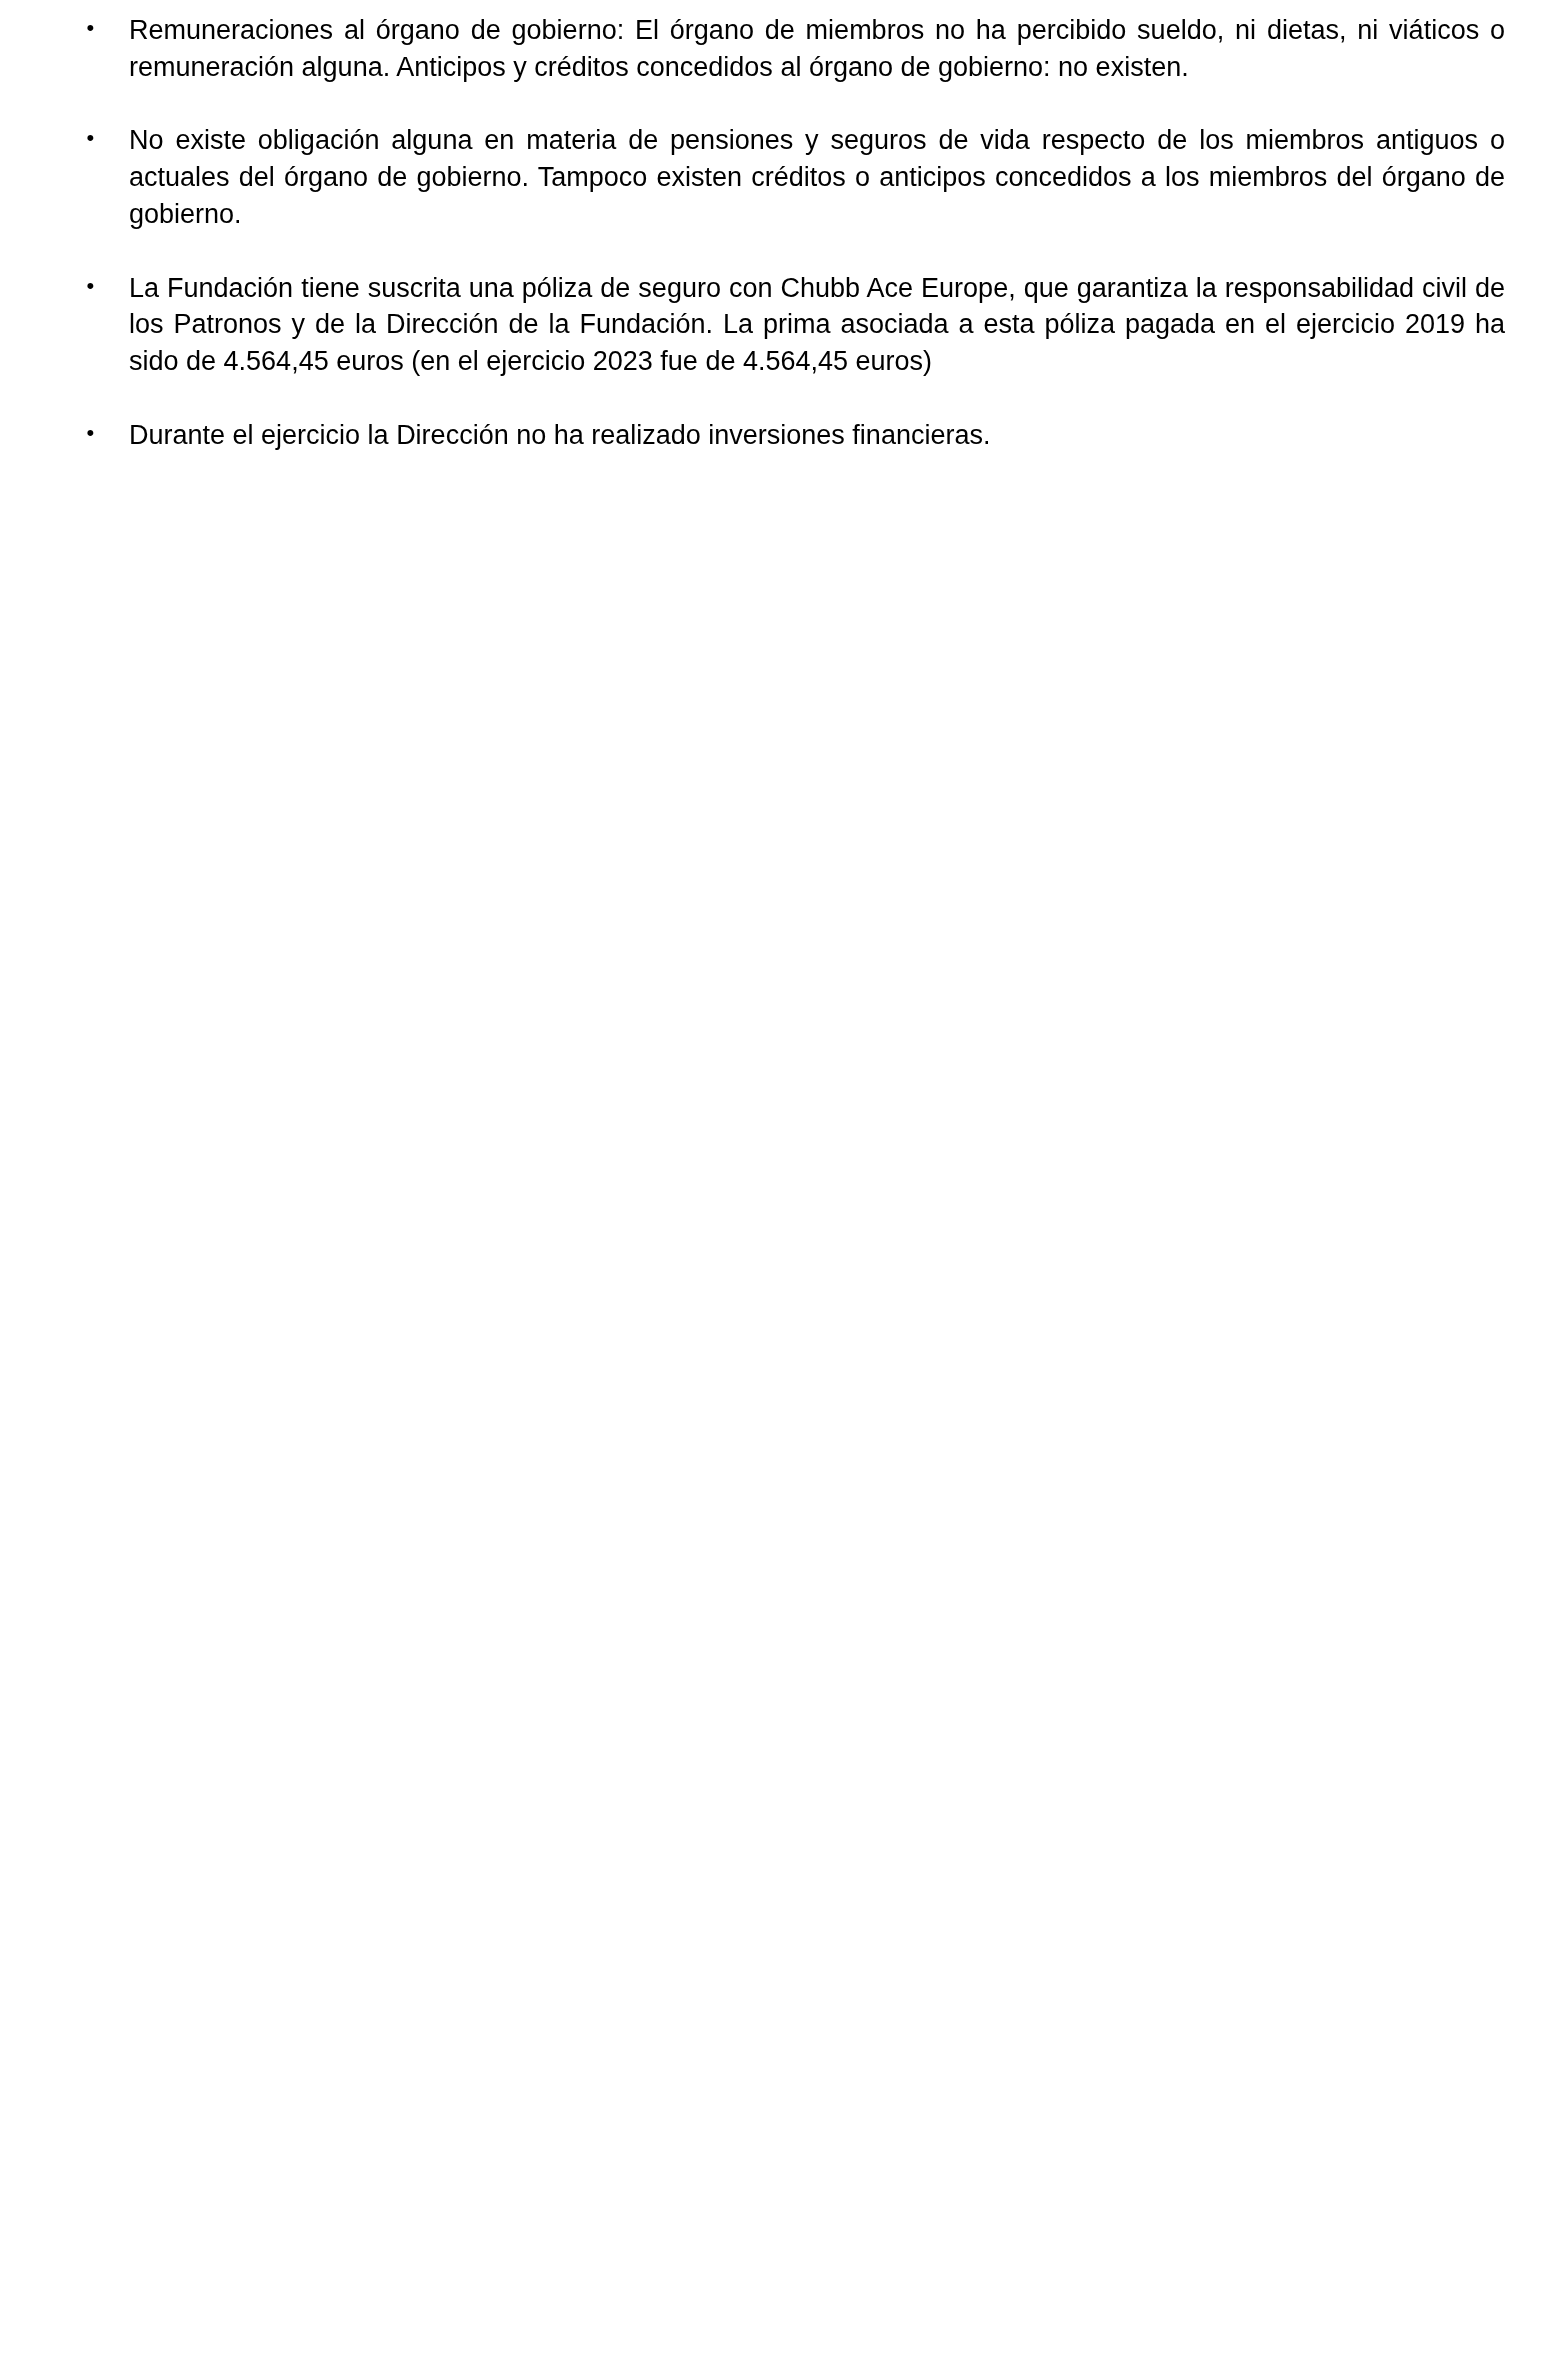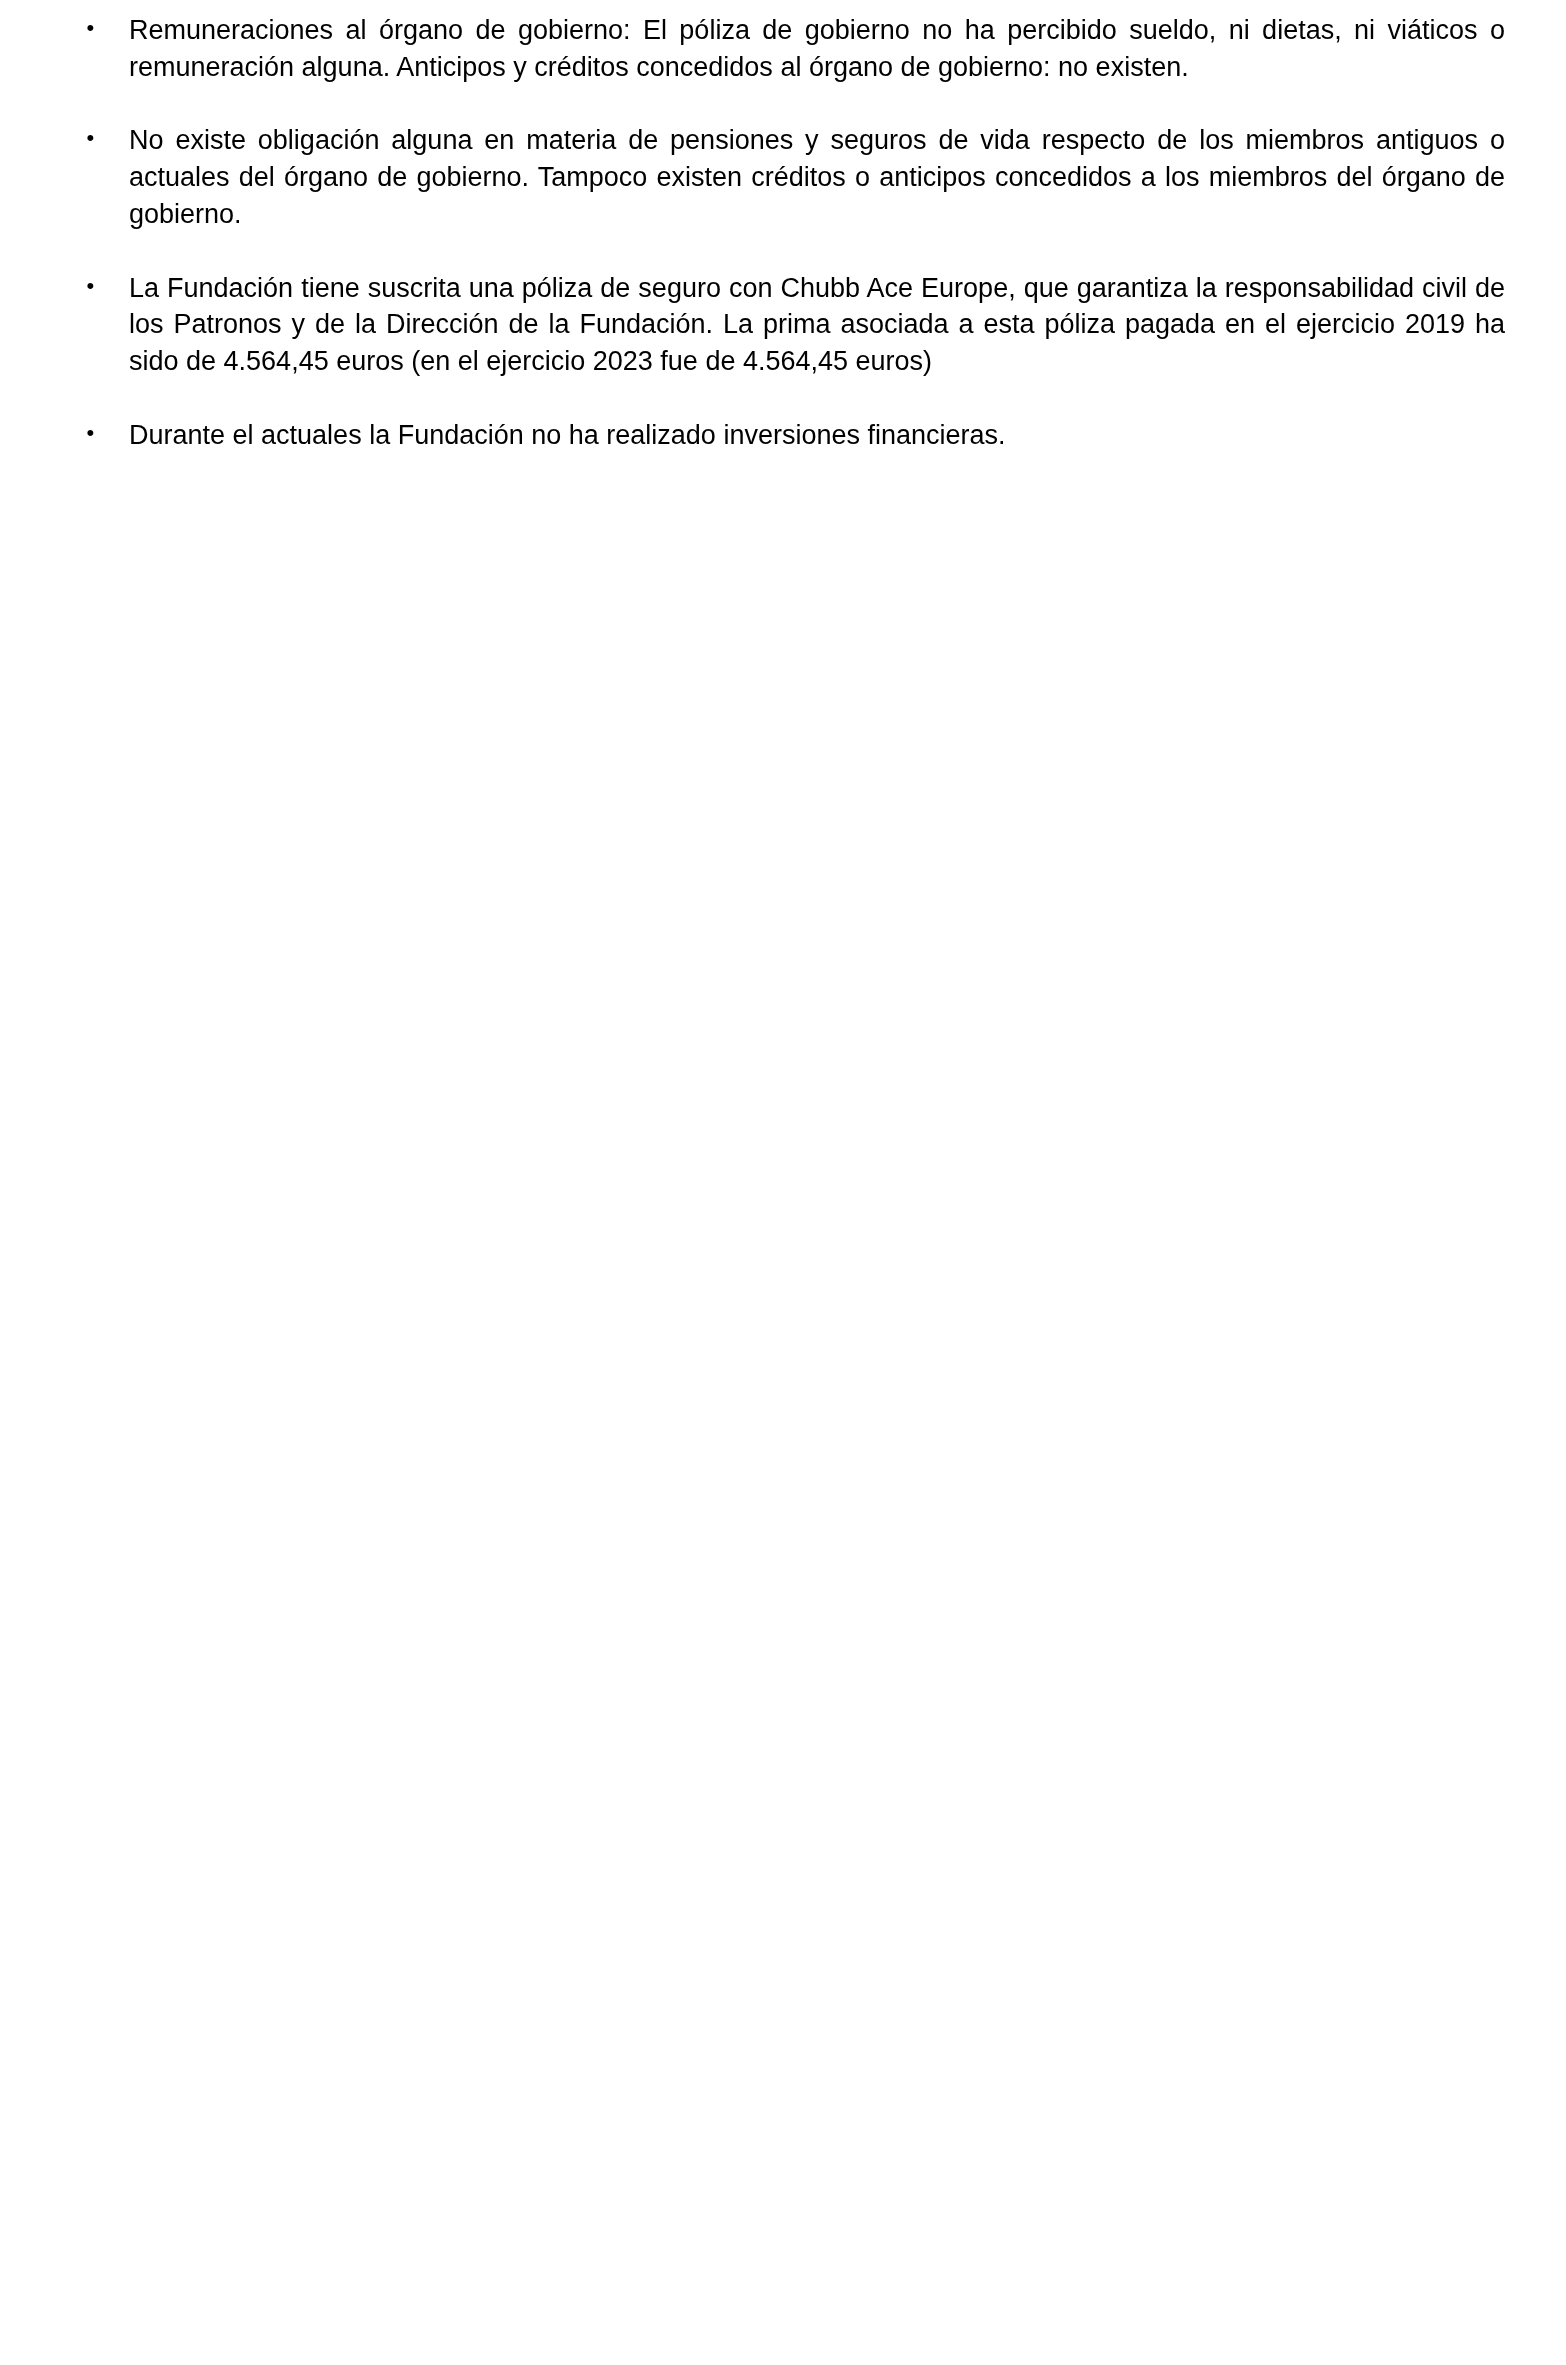--- a/index.html
+++ b/index.html
@@ -53,33 +53,33 @@
   }
 </style>
 </head>
 <body>
 
 <div class="page">
   <ul class="bullet-list">
 
     <li class="bullet-item">
       <span class="bullet-marker">•</span>
-      <span class="bullet-text">Remuneraciones al órgano de gobierno: El póliza de gobierno no ha percibido sueldo, ni dietas, ni viáticos o remuneración alguna. Anticipos y créditos concedidos al órgano de gobierno: no existen.</span>
+      <span class="bullet-text">Remuneraciones al órgano de gobierno: El órgano de miembros no ha percibido sueldo, ni dietas, ni viáticos o remuneración alguna. Anticipos y créditos concedidos al órgano de gobierno: no existen.</span>
     </li>
 
     <li class="bullet-item">
       <span class="bullet-marker">•</span>
       <span class="bullet-text">No existe obligación alguna en materia de pensiones y seguros de vida respecto de los miembros antiguos o actuales del órgano de gobierno. Tampoco existen créditos o anticipos concedidos a los miembros del órgano de gobierno.</span>
     </li>
 
     <li class="bullet-item">
       <span class="bullet-marker">•</span>
       <span class="bullet-text">La Fundación tiene suscrita una póliza de seguro con Chubb Ace Europe, que garantiza la responsabilidad civil de los Patronos y de la Dirección de la Fundación. La prima asociada a esta póliza pagada en el ejercicio 2019 ha sido de 4.564,45 euros (en el ejercicio 2023 fue de 4.564,45 euros)</span>
     </li>
 
     <li class="bullet-item no-justify">
       <span class="bullet-marker">•</span>
-      <span class="bullet-text">Durante el actuales la Fundación no ha realizado inversiones financieras.</span>
+      <span class="bullet-text">Durante el ejercicio la Dirección no ha realizado inversiones financieras.</span>
     </li>
 
   </ul>
 </div>
 
 
 </body></html>

